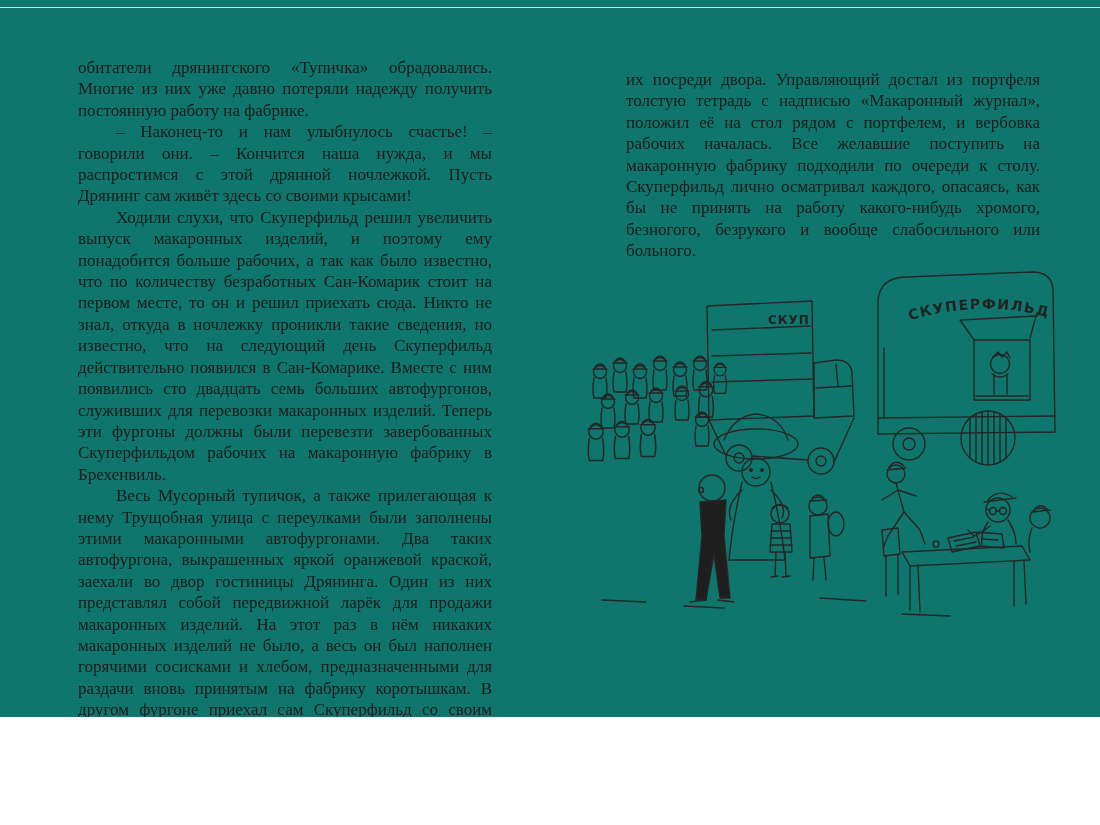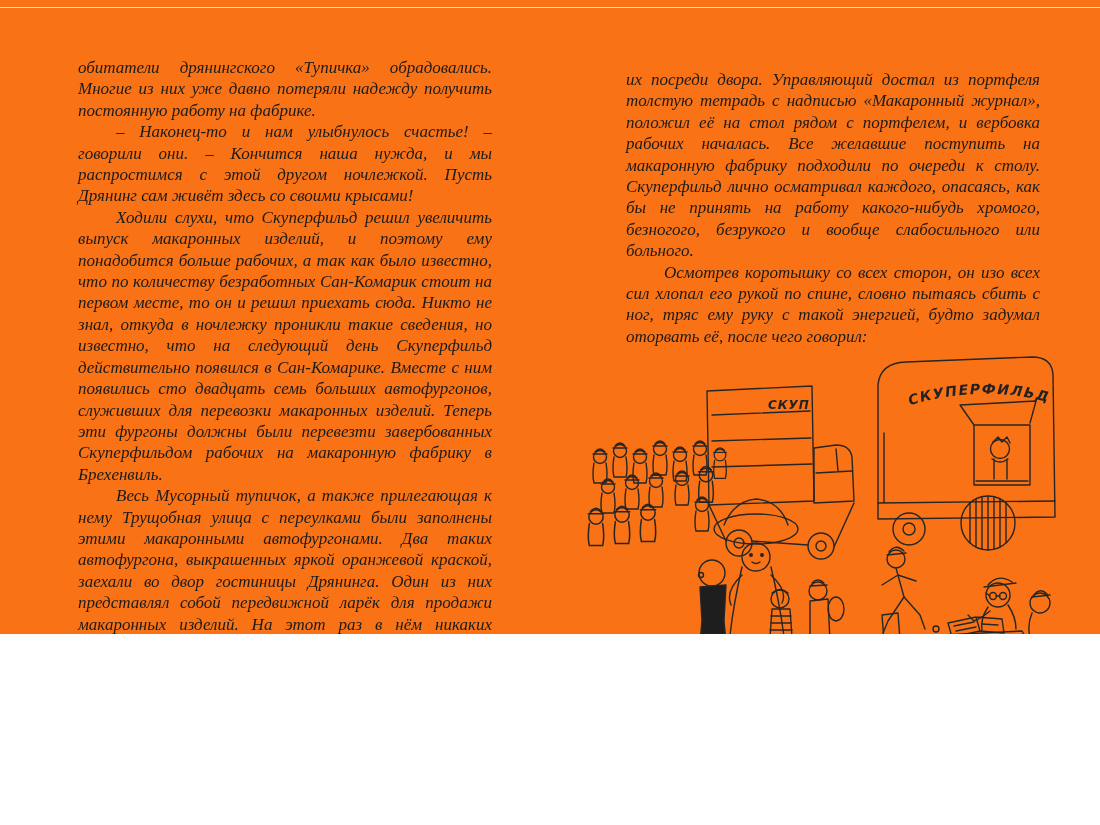--- a/index.html
+++ b/index.html
@@ -1,20 +1,19 @@
 <!DOCTYPE html>
 <html lang="ru"><head>
 <meta charset="utf-8">
 <style>
   html,body{margin:0;padding:0;background:#ffffff;}
   .spread{
-    position:relative;width:1100px;height:634px;background:#f97316;
+    position:relative;width:1100px;height:717px;background:#0f766e;
     font-family:"Liberation Serif","DejaVu Serif",serif;color:#1b1b1b;
     overflow:hidden;
-    font-style:italic;
   }
   .page-edge{position:absolute;left:0;width:1100px;height:1px;background:#e7e7e4;}
   .edge-top{top:7px;}
   .edge-bottom{top:818px;}
   .page-col{
     position:absolute;top:57px;width:414px;
     font-size:17px;line-height:21.4px;text-align:justify;
     hyphens:auto;
   }
   .left-col{left:78px;}
@@ -32,29 +31,28 @@
 </head>
 <body>
 
 <div class="spread">
 
   <div class="page-edge edge-top"></div>
   <div class="page-edge edge-bottom"></div>
 
   <div class="page-col left-col">
     <p class="no-indent">обитатели дрянингского «Тупичка» обрадовались. Многие из них уже давно потеряли надежду получить постоянную работу на фабрике.</p>
-    <p>– Наконец-то и нам улыбнулось счастье! – говорили они. – Кончится наша нужда, и мы распростимся с этой другом ночлежкой. Пусть Дрянинг сам живёт здесь со своими крысами!</p>
+    <p>– Наконец-то и нам улыбнулось счастье! – говорили они. – Кончится наша нужда, и мы распростимся с этой дрянной ночлежкой. Пусть Дрянинг сам живёт здесь со своими крысами!</p>
     <p>Ходили слухи, что Скуперфильд решил увеличить выпуск макаронных изделий, и поэтому ему понадобится больше рабочих, а так как было известно, что по количеству безработных Сан-Комарик стоит на первом месте, то он и решил приехать сюда. Никто не знал, откуда в ночлежку проникли такие сведения, но известно, что на следующий день Скуперфильд действительно появился в Сан-Комарике. Вместе с ним появились сто двадцать семь больших автофургонов, служивших для перевозки макаронных изделий. Теперь эти фургоны должны были перевезти завербованных Скуперфильдом рабочих на макаронную фабрику в Брехенвиль.</p>
     <p>Весь Мусорный тупичок, а также прилегающая к нему Трущобная улица с переулками были заполнены этими макаронными автофургонами. Два таких автофургона, выкрашенных яркой оранжевой краской, заехали во двор гостиницы Дрянинга. Один из них представлял собой передвижной ларёк для продажи макаронных изделий. На этот раз в нём никаких макаронных изделий не было, а весь он был наполнен горячими сосисками и хлебом, предназначенными для раздачи вновь принятым на фабрику коротышкам. В другом фургоне приехал сам Скуперфильд со своим управляющим.</p>
   </div>
   <div class="page-number">410</div>
 
   <div class="page-col right-col">
     <p class="no-indent">их посреди двора. Управляющий достал из портфеля толстую тетрадь с надписью «Макаронный журнал», положил её на стол рядом с портфелем, и вербовка рабочих началась. Все желавшие поступить на макаронную фабрику подходили по очереди к столу. Скуперфильд лично осматривал каждого, опасаясь, как бы не принять на работу какого-нибудь хромого, безногого, безрукого и вообще слабосильного или больного.</p>
-    <p>Осмотрев коротышку со всех сторон, он изо всех сил хлопал его рукой по спине, словно пытаясь сбить с ног, тряс ему руку с такой энергией, будто задумал оторвать её, после чего говорил:</p>
 
     <svg class="illustration" width="478" height="352" viewBox="0 0 478 352" xmlns="http://www.w3.org/2000/svg">
       <defs>
         <g id="crowd-fig">
           <circle cx="0" cy="0" r="6.5"></circle>
           <path d="M-7,-3 L7,-3 M-5,-5 Q0,-11 5,-5"></path>
           <path d="M-6,6 Q-8,18 -6,26 M6,6 Q8,18 6,26 M-6,26 L6,26"></path>
         </g>
         <path id="vanArc" d="M320,54 Q395,30 468,50"></path>
       </defs>

